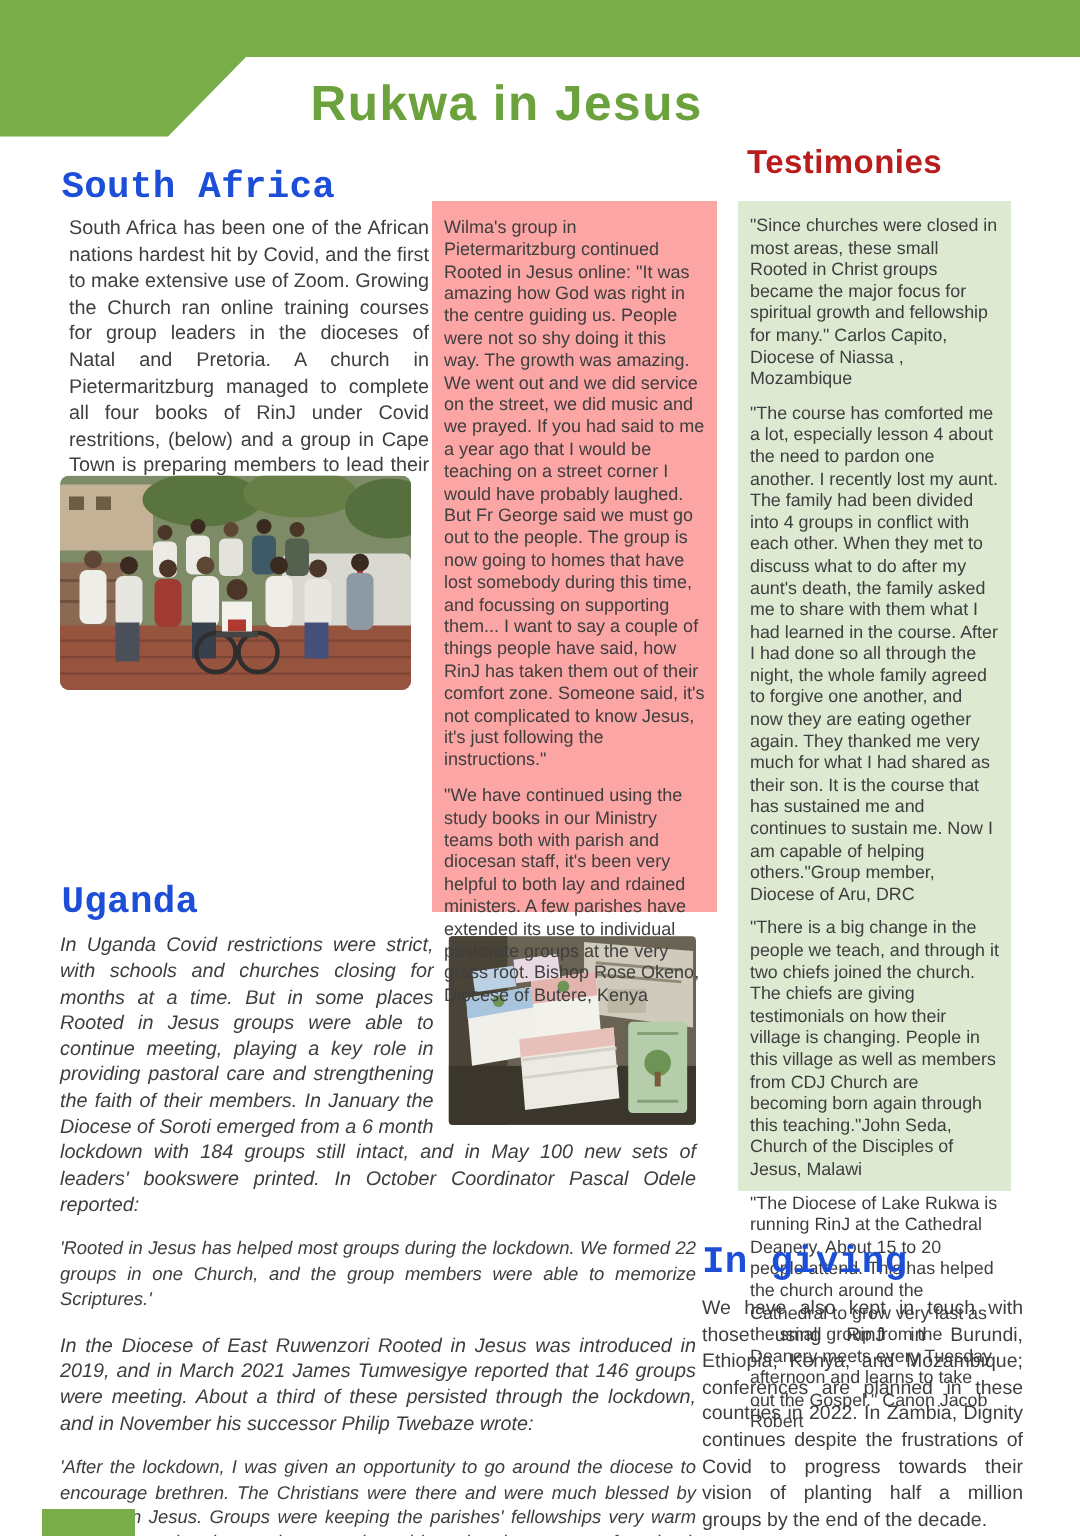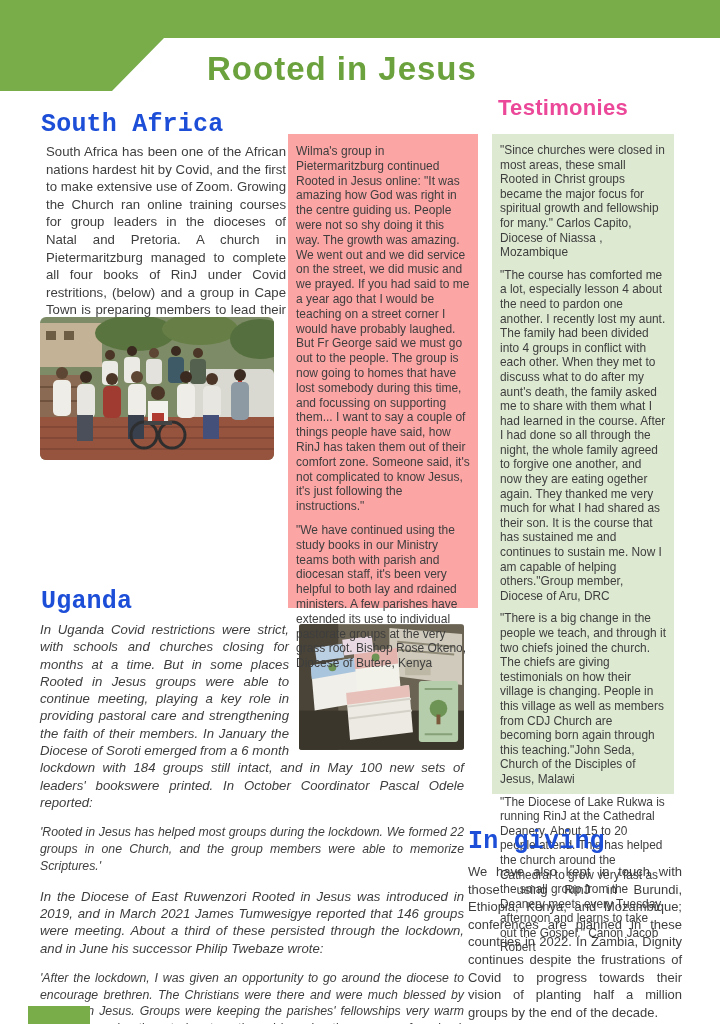--- a/index.html
+++ b/index.html
@@ -9,21 +9,21 @@
     font-family:"Liberation Sans", sans-serif; color:#3e3e3e; overflow:hidden;
   }
   
   .band-svg { position:absolute; left:0; top:0; width:720px; height:95px; }
   .masthead-title {
     position:absolute; left:207px; top:50px; width:330px;
     font-size:33px; font-weight:bold; color:#6ca23d; letter-spacing:1px; white-space:nowrap;
   }
   .testimonies-heading {
     position:absolute; left:498px; top:95px; width:180px;
-    font-size:22px; font-weight:bold; color:#ec4899; letter-spacing:0.3px;
+    font-size:22px; font-weight:bold; color:#b91c1c; letter-spacing:0.3px;
   }
   .green-heading { font-size:25px; font-weight:bold; color:#1d4ed8; letter-spacing:0.2px;font-family:Liberation Mono, monospace; }
   
   .h-south-africa { position:absolute; left:41px; top:110px; }
   .sa-para1 { position:absolute; left:46px; top:143px; width:240px; font-size:13.2px; line-height:17.6px; text-align:justify; }
   .group-photo { position:absolute; left:40px; top:317px; width:234px; height:143px; border-radius:6px; overflow:hidden; }
   .sa-para2 { position:absolute; left:46px; top:470px; width:240px; font-size:13.2px; line-height:18.2px; text-align:justify; }
   .h-uganda { position:absolute; left:41px; top:587px; }
   .uganda-block { position:absolute; left:40px; top:621px; width:424px; font-size:13.2px; line-height:17.3px; }
   .uganda-block p { margin-bottom:13px; text-align:justify;font-style:italic; }
@@ -49,21 +49,21 @@
 </style>
 </head>
 <body>
 
 <div class="page">
 
   <svg class="band-svg" viewBox="0 0 720 95" preserveAspectRatio="none">
     <polygon points="0,0 720,0 720,38 164,38 112,91 0,91" fill="#79ad4a"></polygon>
   </svg>
 
-  <div class="masthead-title">Rooted in Jesus</div>
+  <div class="masthead-title">Rukwa in Jesus</div>
   <div class="testimonies-heading">Testimonies</div>
 
   <div class="green-heading h-south-africa">South Africa</div>
   <div class="sa-para1">South Africa has been one of the African nations hardest hit by Covid, and the first to make extensive use of Zoom. Growing the Church ran online training courses for group leaders in the dioceses of Natal and Pretoria. A church in Pietermaritzburg managed to complete all four books of RinJ under Covid restritions, (below) and a group in Cape Town is preparing members to lead their own groups.</div>
 
   <div class="group-photo">
     <svg viewBox="0 0 234 143" width="234" height="143">
       <rect x="0" y="0" width="234" height="143" fill="#7d8b66"></rect>
       <rect x="0" y="6" width="62" height="44" fill="#c3b295"></rect>
       <rect x="6" y="14" width="10" height="9" fill="#6e5d45"></rect>
@@ -157,21 +157,21 @@
         <line x1="128" y1="112" x2="156" y2="112" stroke="#86a077" stroke-width="2"></line>
         <circle cx="142" cy="86" r="9" fill="#6e9455"></circle>
         <rect x="140" y="92" width="4" height="10" fill="#7a5a3a"></rect>
 
         <polygon points="44,16 74,12 76,28 46,32" fill="#e9d9e2"></polygon>
         <polygon points="16,24 44,20 46,34 18,38" fill="#bcd0e4"></polygon>
       </svg>
     </div>
     <p>In Uganda Covid restrictions were strict, with schools and churches closing for months at a time. But in some places Rooted in Jesus groups were able to continue meeting, playing a key role in providing pastoral care and strengthening the faith of their members. In January the Diocese of Soroti emerged from a 6 month lockdown with 184 groups still intact, and in May 100 new sets of leaders' bookswere printed. In October Coordinator Pascal Odele reported:</p>
     <p class="uganda-quote">'Rooted in Jesus has helped most groups during the lockdown. We formed 22 groups in one Church, and the group members were able to memorize Scriptures.'</p>
-    <p>In the Diocese of East Ruwenzori Rooted in Jesus was introduced in 2019, and in March 2021 James Tumwesigye reported that 146 groups were meeting. About a third of these persisted through the lockdown, and in June his successor Philip Twebaze wrote:</p>
+    <p>In the Diocese of East Ruwenzori Rooted in Jesus was introduced in 2019, and in March 2021 James Tumwesigye reported that 146 groups were meeting. About a third of these persisted through the lockdown, and in November his successor Philip Twebaze wrote:</p>
     <p class="uganda-quote">'After the lockdown, I was given an opportunity to go around the diocese to encourage brethren. The Christians were there and were much blessed by Rooted in Jesus. Groups were keeping the parishes' fellowships very warm and encouraging them to be strengthened by using the message from book 1.'</p>
   </div>
 
   <div class="mid-box">
     <p>Wilma's group in Pietermaritzburg continued Rooted in Jesus online: "It was amazing how God was right in the centre guiding us. People were not so shy doing it this way. The growth was amazing. We went out and we did service on the street, we did music and we prayed. If you had said to me a year ago that I would be teaching on a street corner I would have probably laughed. But Fr George said we must go out to the people. The group is now going to homes that have lost somebody during this time, and focussing on supporting them... I want to say a couple of things people have said, how RinJ has taken them out of their comfort zone. Someone said, it's not complicated to know Jesus, it's just following the instructions."</p>
     <p>"We have continued using the study books in our Ministry teams both with parish and diocesan staff, it's been very helpful to both lay and rdained ministers. A few parishes have extended its use to individual pastorate groups at the very grass root. Bishop Rose Okeno, Diocese of Butere, Kenya</p>
   </div>
 
   <div class="right-box">
     <p>"Since churches were closed in most areas, these small Rooted in Christ groups became the major focus for spiritual growth and fellowship for many." Carlos Capito, Diocese of Niassa , Mozambique</p>

